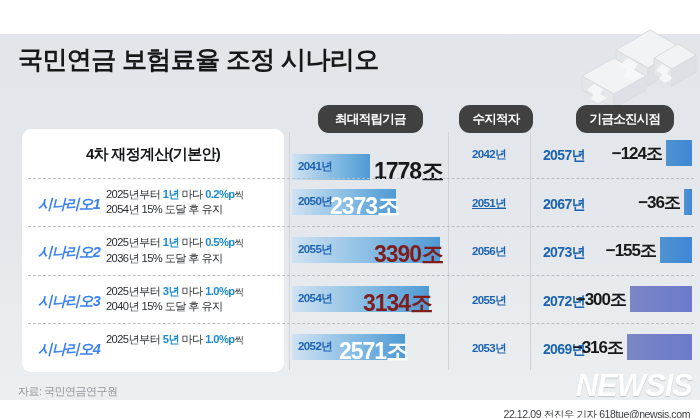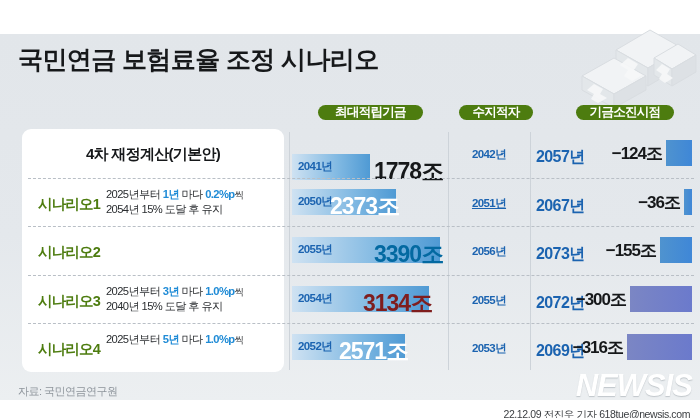--- a/index.html
+++ b/index.html
@@ -51,22 +51,22 @@
     font-size: 25px;
     font-weight: bold;
     color: #16181a;
     letter-spacing: -0.6px;
     white-space: nowrap;
   }
 
   
   .pill {
     position: absolute;
-    height: 15px;
-    background: #4d7c0f;
+    height: 28px;
+    background: #404040;
     border-radius: 11px;
     color: #ffffff;
     font-size: 12.5px;
     font-weight: bold;
     letter-spacing: -0.7px;
     display: flex;
     align-items: center;
     justify-content: center;
     white-space: nowrap;
   }
@@ -132,21 +132,22 @@
     color: #16181a;
     letter-spacing: -0.7px;
   }
   .scen-name {
     position: absolute;
     left: 26px;
     width: 86px;
     text-align: center;
     font-size: 14.5px;
     font-weight: bold;
-    color: #4d7c0f;
+    font-style: italic;
+    color: #3b82f6;
     letter-spacing: -0.8px;
   }
   .scen-desc {
     position: absolute;
     left: 106px;
     width: 180px;
     font-size: 11.2px;
     color: #2a2d30;
     letter-spacing: -0.6px;
     line-height: 14.5px;
@@ -196,21 +197,22 @@
     font-weight: bold;
     color: #1b63b0;
     letter-spacing: -0.6px;
   }
 
   
   .exhyear {
     position: absolute;
     left: 536px;
     width: 56px;
-    font-size: 16px;
+    text-align: center;
+    font-size: 14px;
     font-weight: bold;
     color: #1b63b0;
     letter-spacing: -0.6px;
   }
   .exhval {
     position: absolute;
     font-size: 17px;
     font-weight: bold;
     color: #16181a;
     letter-spacing: -1px;
@@ -314,24 +316,25 @@
           <div class="fundval" style="left: 38px; color: rgb(255, 255, 255);">2373조</div>
         </div>
         <div class="deficell" style="top: 18px; text-decoration: underline;">2051년</div>
         <div class="exhyear" style="top: 18px;">2067년</div>
         <div class="exhbar" style="top: 11px; width: 8px; left: 684px; background: linear-gradient(90deg, rgb(79, 147, 207) 0%, rgb(63, 135, 215) 100%);"></div>
         <div class="exhval" style="top: 13px; right: 20px;">−36조</div>
       </div>
       <div class="row" style="top: 97.2px;">
         <div class="row-sep"></div>
         <div class="scen-name" style="top: 17px;">시나리오2</div>
+        <div class="scen-desc" style="top: 9px;"><span>2025년부터 <span class="hl">1년</span> 마다 <span class="hl">0.5%p</span><span class="sm">씩</span></span><br><span>2036년 15% 도달 후 유지</span></div>
         <div class="fundcell" style="top: 11px;">
           <div class="fundbar" style="width: 148px;"></div>
           <div class="fundyear">2055년</div>
-          <div class="fundval" style="left: 82px; color: #0369a1;">3390조</div>
+          <div class="fundval" style="left: 82px; color: #7f1d1d;">3390조</div>
         </div>
         <div class="deficell" style="top: 18px;">2056년</div>
         <div class="exhyear" style="top: 18px;">2073년</div>
         <div class="exhbar" style="top: 11px; width: 32px; left: 660px; background: linear-gradient(90deg, rgb(79, 147, 207) 0%, rgb(63, 135, 215) 100%);"></div>
         <div class="exhval" style="top: 13px; right: 44px;">−155조</div>
       </div>
       <div class="row" style="top: 145.8px;">
         <div class="row-sep"></div>
         <div class="scen-name" style="top: 17px;">시나리오3</div>
         <div class="scen-desc" style="top: 9px;"><span>2025년부터 <span class="hl">3년</span> 마다 <span class="hl">1.0%p</span><span class="sm">씩</span></span><br><span>2040년 15% 도달 후 유지</span></div>

